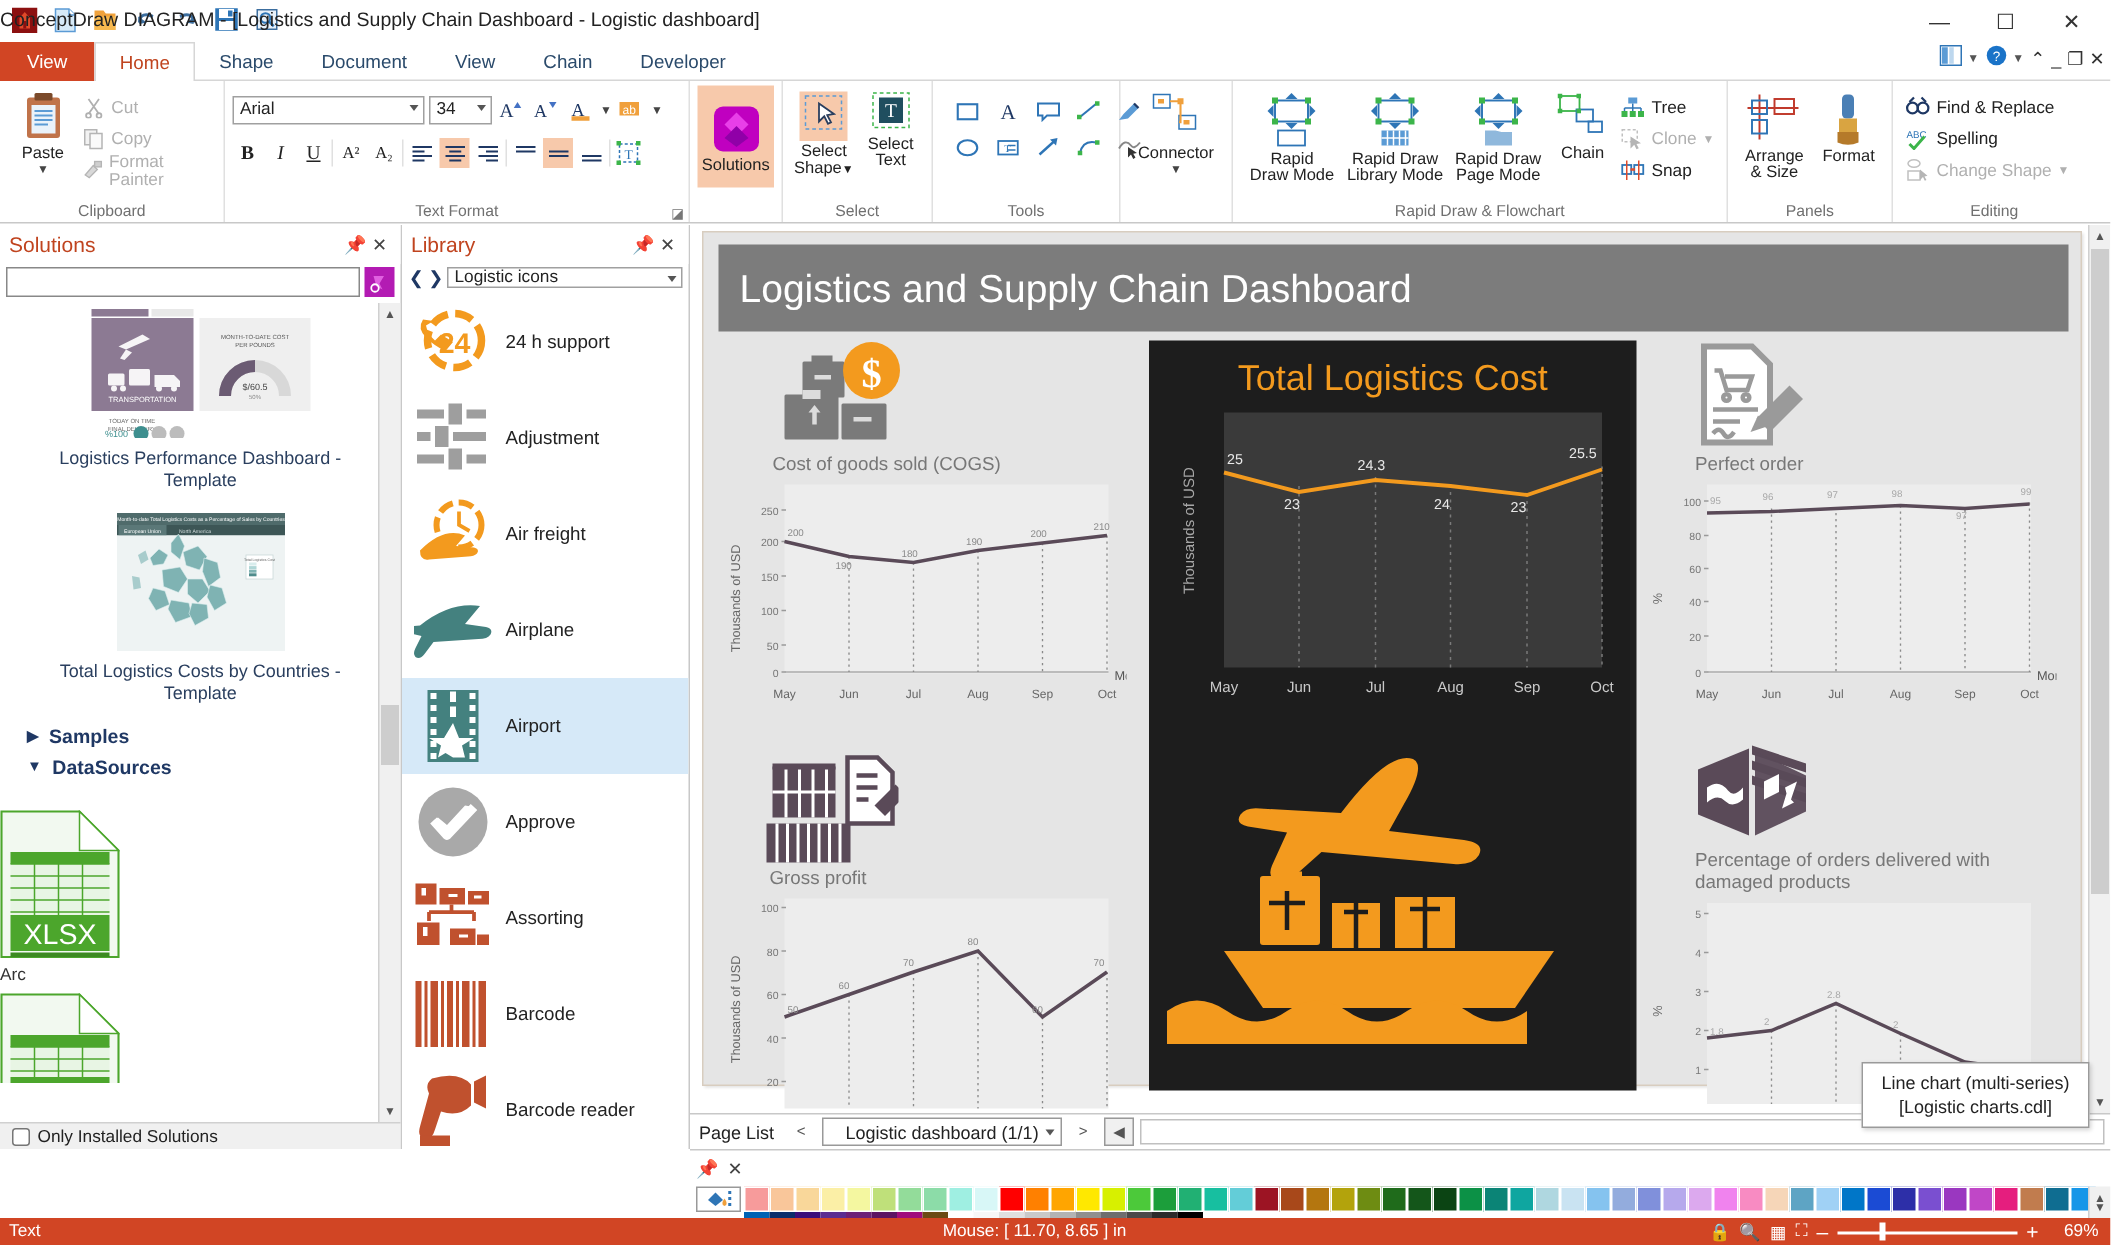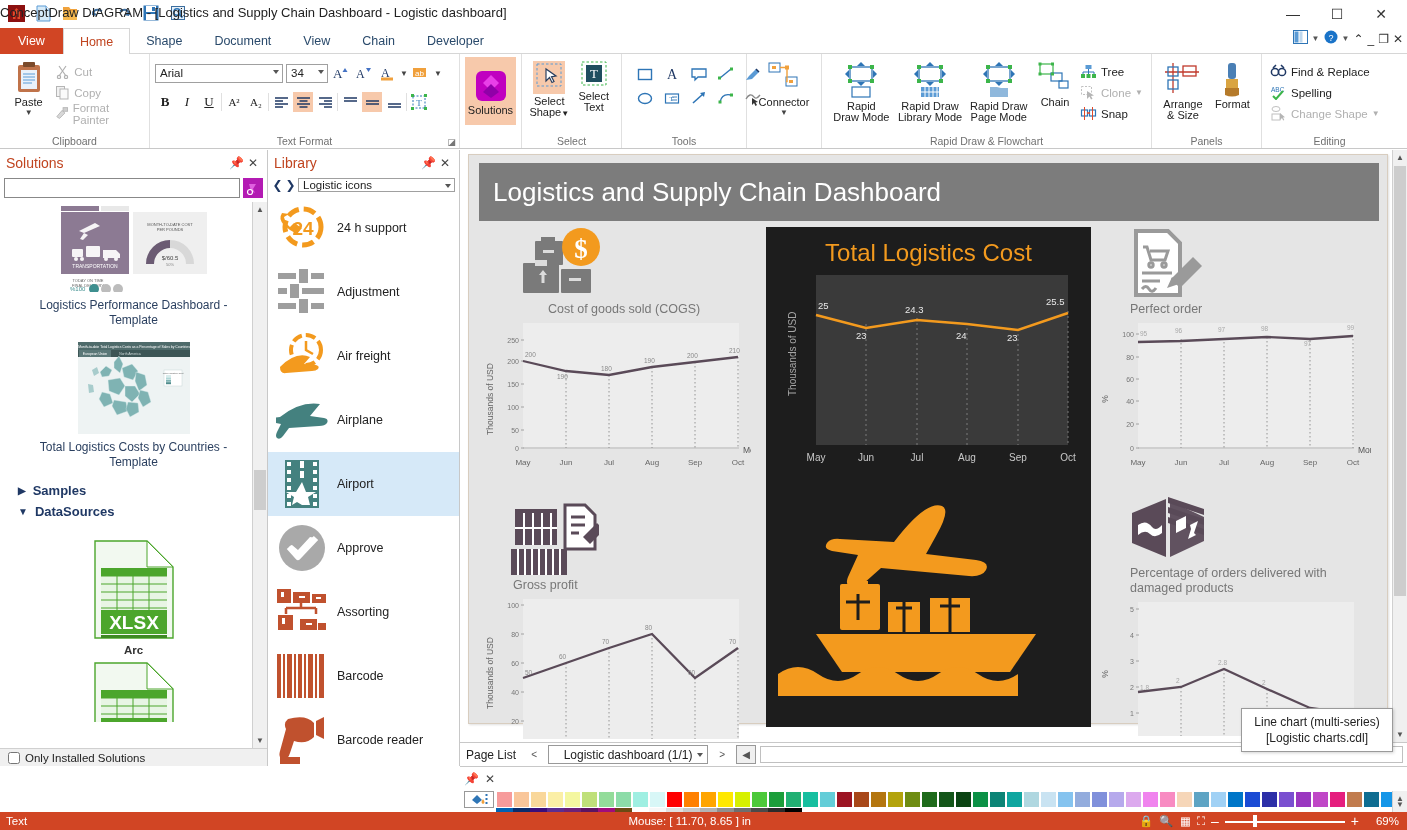--- a/index.html
+++ b/index.html
@@ -75,21 +75,21 @@
     display:flex; flex-direction:column; }
   .searchrow { display:flex; padding:2px 4px 4px 4px; gap:3px; }
   .searchrow input { flex:1; height:20px; border:1px solid #888; font-size:11px; padding:0 3px;
     font-family:"Liberation Sans",sans-serif; }
   .sbtn { width:20px;height:20px;background:#b31bb3;display:flex;align-items:center;justify-content:center;cursor:pointer;}
   .sollist { flex:1; overflow:hidden; position:relative; }
   .solitem { text-align:center; padding:4px 14px 10px 14px; cursor:pointer; }
   .solitem .cap { font-size:12px; color:#2a3f5f; line-height:15px; margin-top:3px; }
   .treerow { display:flex; align-items:center; gap:7px; padding:3px 0 3px 18px; cursor:pointer;
     font-size:13px; font-weight:bold; color:#1f3864; }
-  .xlsxitem { text-align:center; padding-top:6px;font-weight:bold; }
+  .xlsxitem { padding-top:6px; }
   .xlsxitem .cap { font-size:11.5px; color:#333; margin-top:2px; }
   .onlyinst { height:18px; display:flex; align-items:center; gap:5px; padding-left:8px;
     border-top:1px solid #d0d0d0; background:#f0f0f0; font-size:11.5px; }
 
   #library-panel { width:192px; background:#fff; border-right:1px solid #c8c8c8;
     display:flex; flex-direction:column; }
   .libnav { display:flex; align-items:center; gap:2px; padding:2px 4px 4px 4px; }
   .libnav .na { width:11px; text-align:center; cursor:pointer; color:#1f3864; font-size:12px; }
   .liblist { flex:1; overflow:hidden; position:relative; }
   .libitem { height:64px; display:flex; align-items:center; gap:7px; padding-left:6px; cursor:pointer; }
@@ -1081,21 +1081,21 @@
               <rect x="24" y="23" width="11" height="3" fill="#dcdcdc"></rect>
               <rect x="4" y="36" width="36" height="30" rx="1"></rect>
               <rect x="16" y="33" width="12" height="6" fill="#dcdcdc"></rect>
               <path d="M20 48 l4 -5 l4 5 h-2.5 v8 h-3 v-8 Z" fill="#dcdcdc"></path>
               <rect x="42" y="42" width="30" height="24" rx="1"></rect>
               <rect x="50" y="51" width="12" height="3" fill="#dcdcdc"></rect>
             </g>
             <circle cx="62" cy="20" r="19" fill="#F39A1E"></circle>
             <text x="62" y="31" font-size="27" fill="#fff" text-anchor="middle" font-family="Liberation Serif" font-weight="bold">$</text>
           </svg>
-          <div class="chart-title" style="margin-left:67px;">Cost of goods sold (COGS)</div>
+          <div class="chart-title" style="margin-left:34px;">Cost of goods sold (COGS)</div>
           <svg width="270" height="155" viewBox="0 0 270 155">
             <rect x="42" y="6" width="216" height="126" class="cbg"></rect>
             <text x="12" y="82" font-size="8.5" fill="#666" transform="rotate(-90 12 82)" text-anchor="middle" font-family="Liberation Sans">Thousands of USD</text>
             <g font-size="7" fill="#777" font-family="Liberation Sans" text-anchor="end">
               <text x="38" y="26">250</text>
                 <text x="38" y="47">200</text>
                 <text x="38" y="70">150</text>
               <text x="38" y="93">100</text>
                 <text x="38" y="116">50</text>
                 <text x="38" y="134">0</text>

